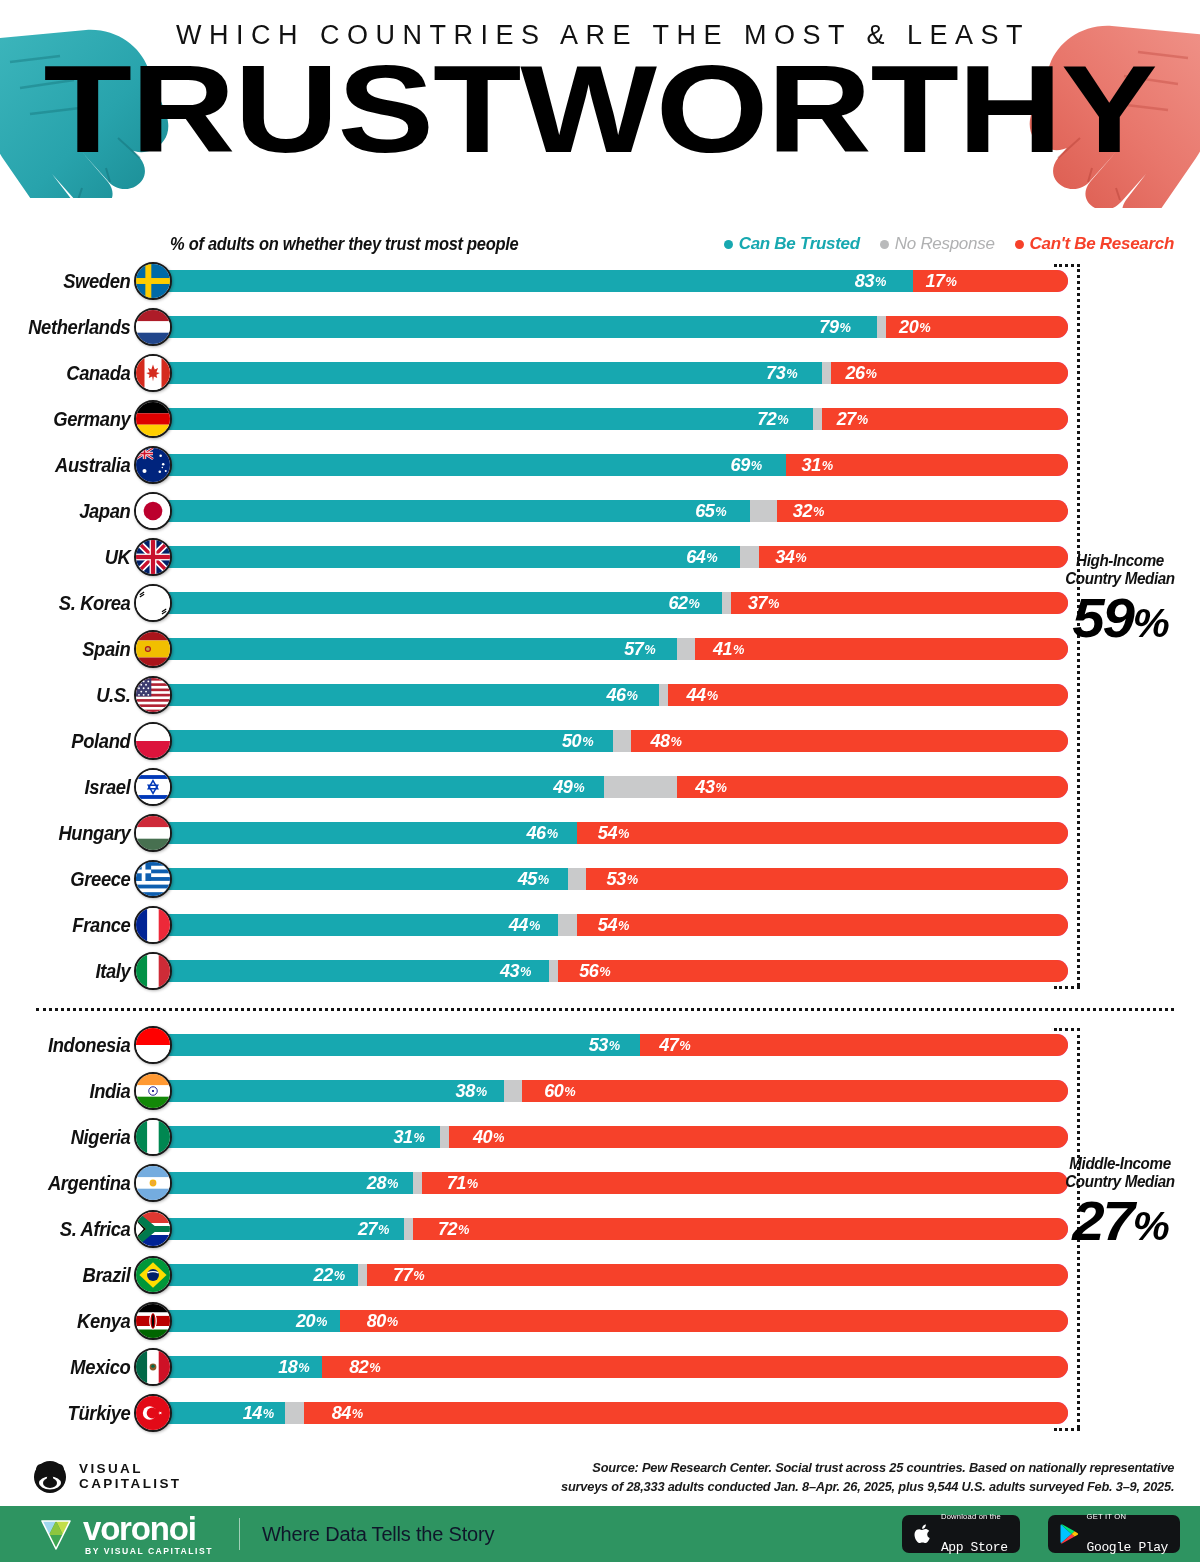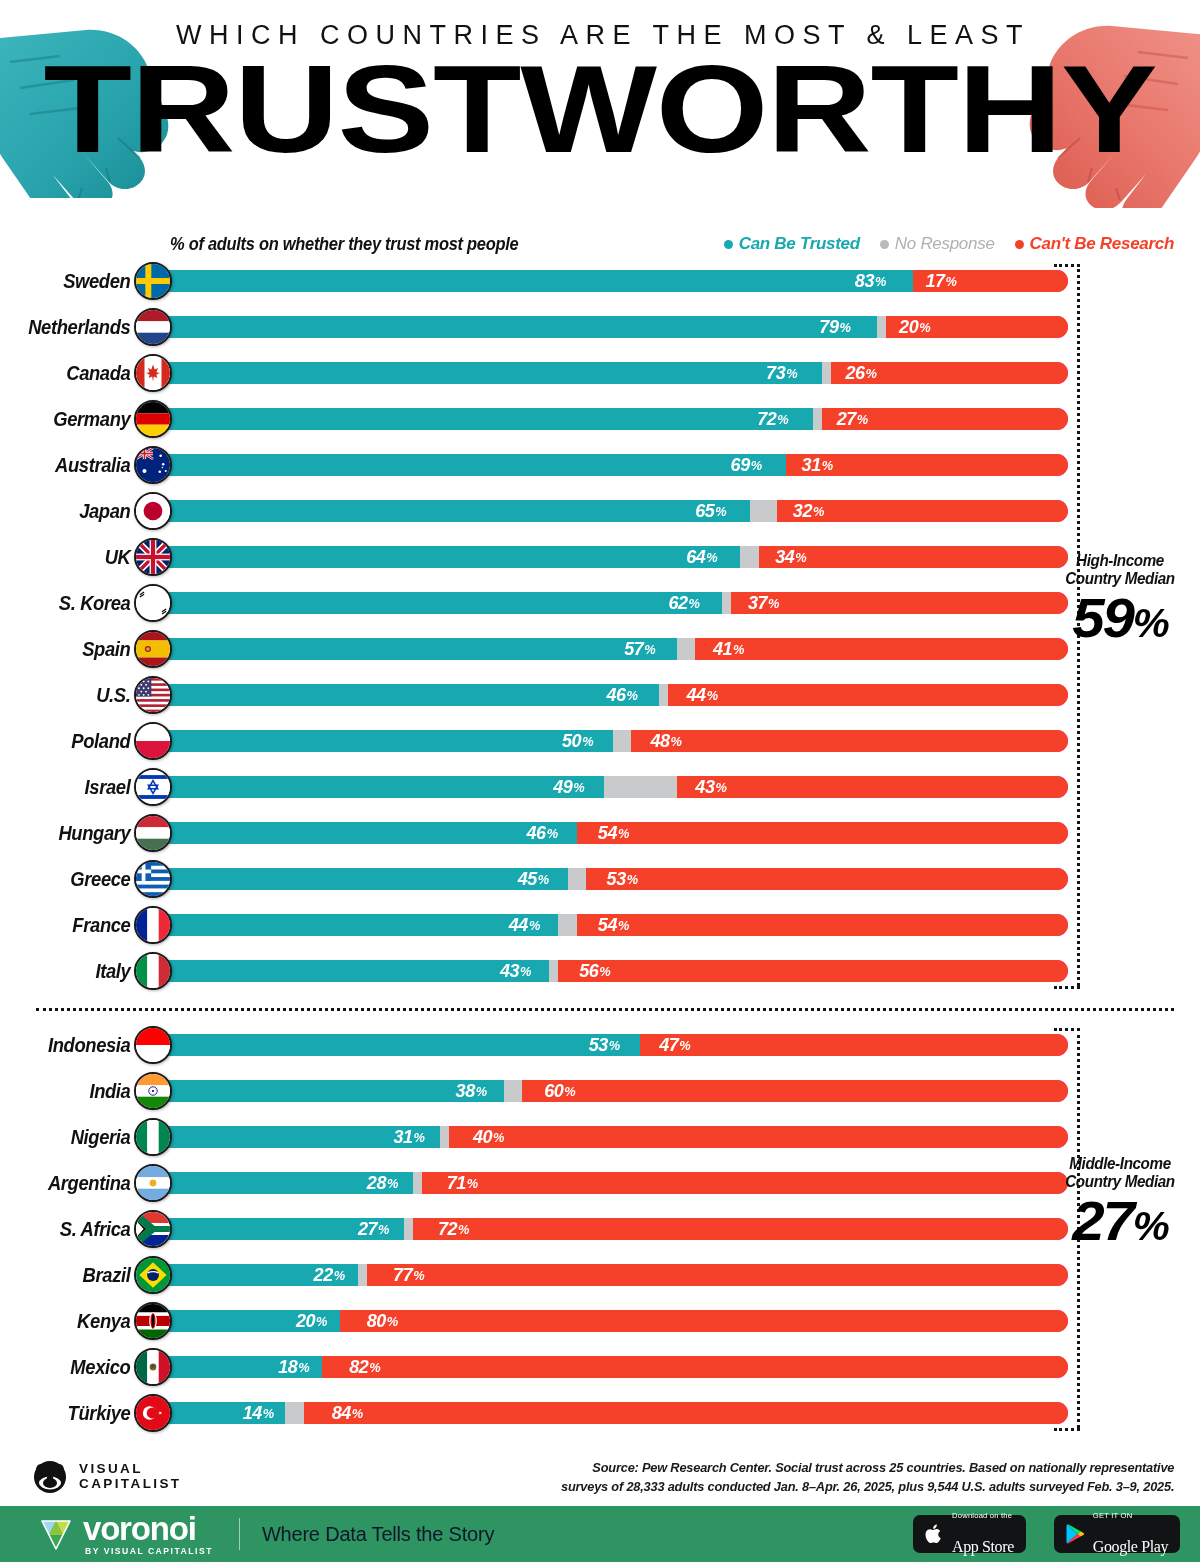--- a/index.html
+++ b/index.html
@@ -328,22 +328,22 @@
   }
   .badge-ico { width: 22px; height: 24px; flex: 0 0 22px; }
   .badge-txt { display: flex; flex-direction: column; line-height: 1; }
   .badge-small {
     font-family: "Liberation Sans", sans-serif;
     font-size: 7.6px;
     color: #ffffff;
     letter-spacing: 0.2px;
   }
   .badge-big {
-    font-family: Liberation Serif, serif;
-    font-size: 16px;
+    font-family: Liberation Mono, monospace;
+    font-size: 13px;
     color: #ffffff;
     letter-spacing: -0.4px;
     margin-top: 20px;
   }
 </style>
 </head>
 <body>
 
 <div class="header">
 

